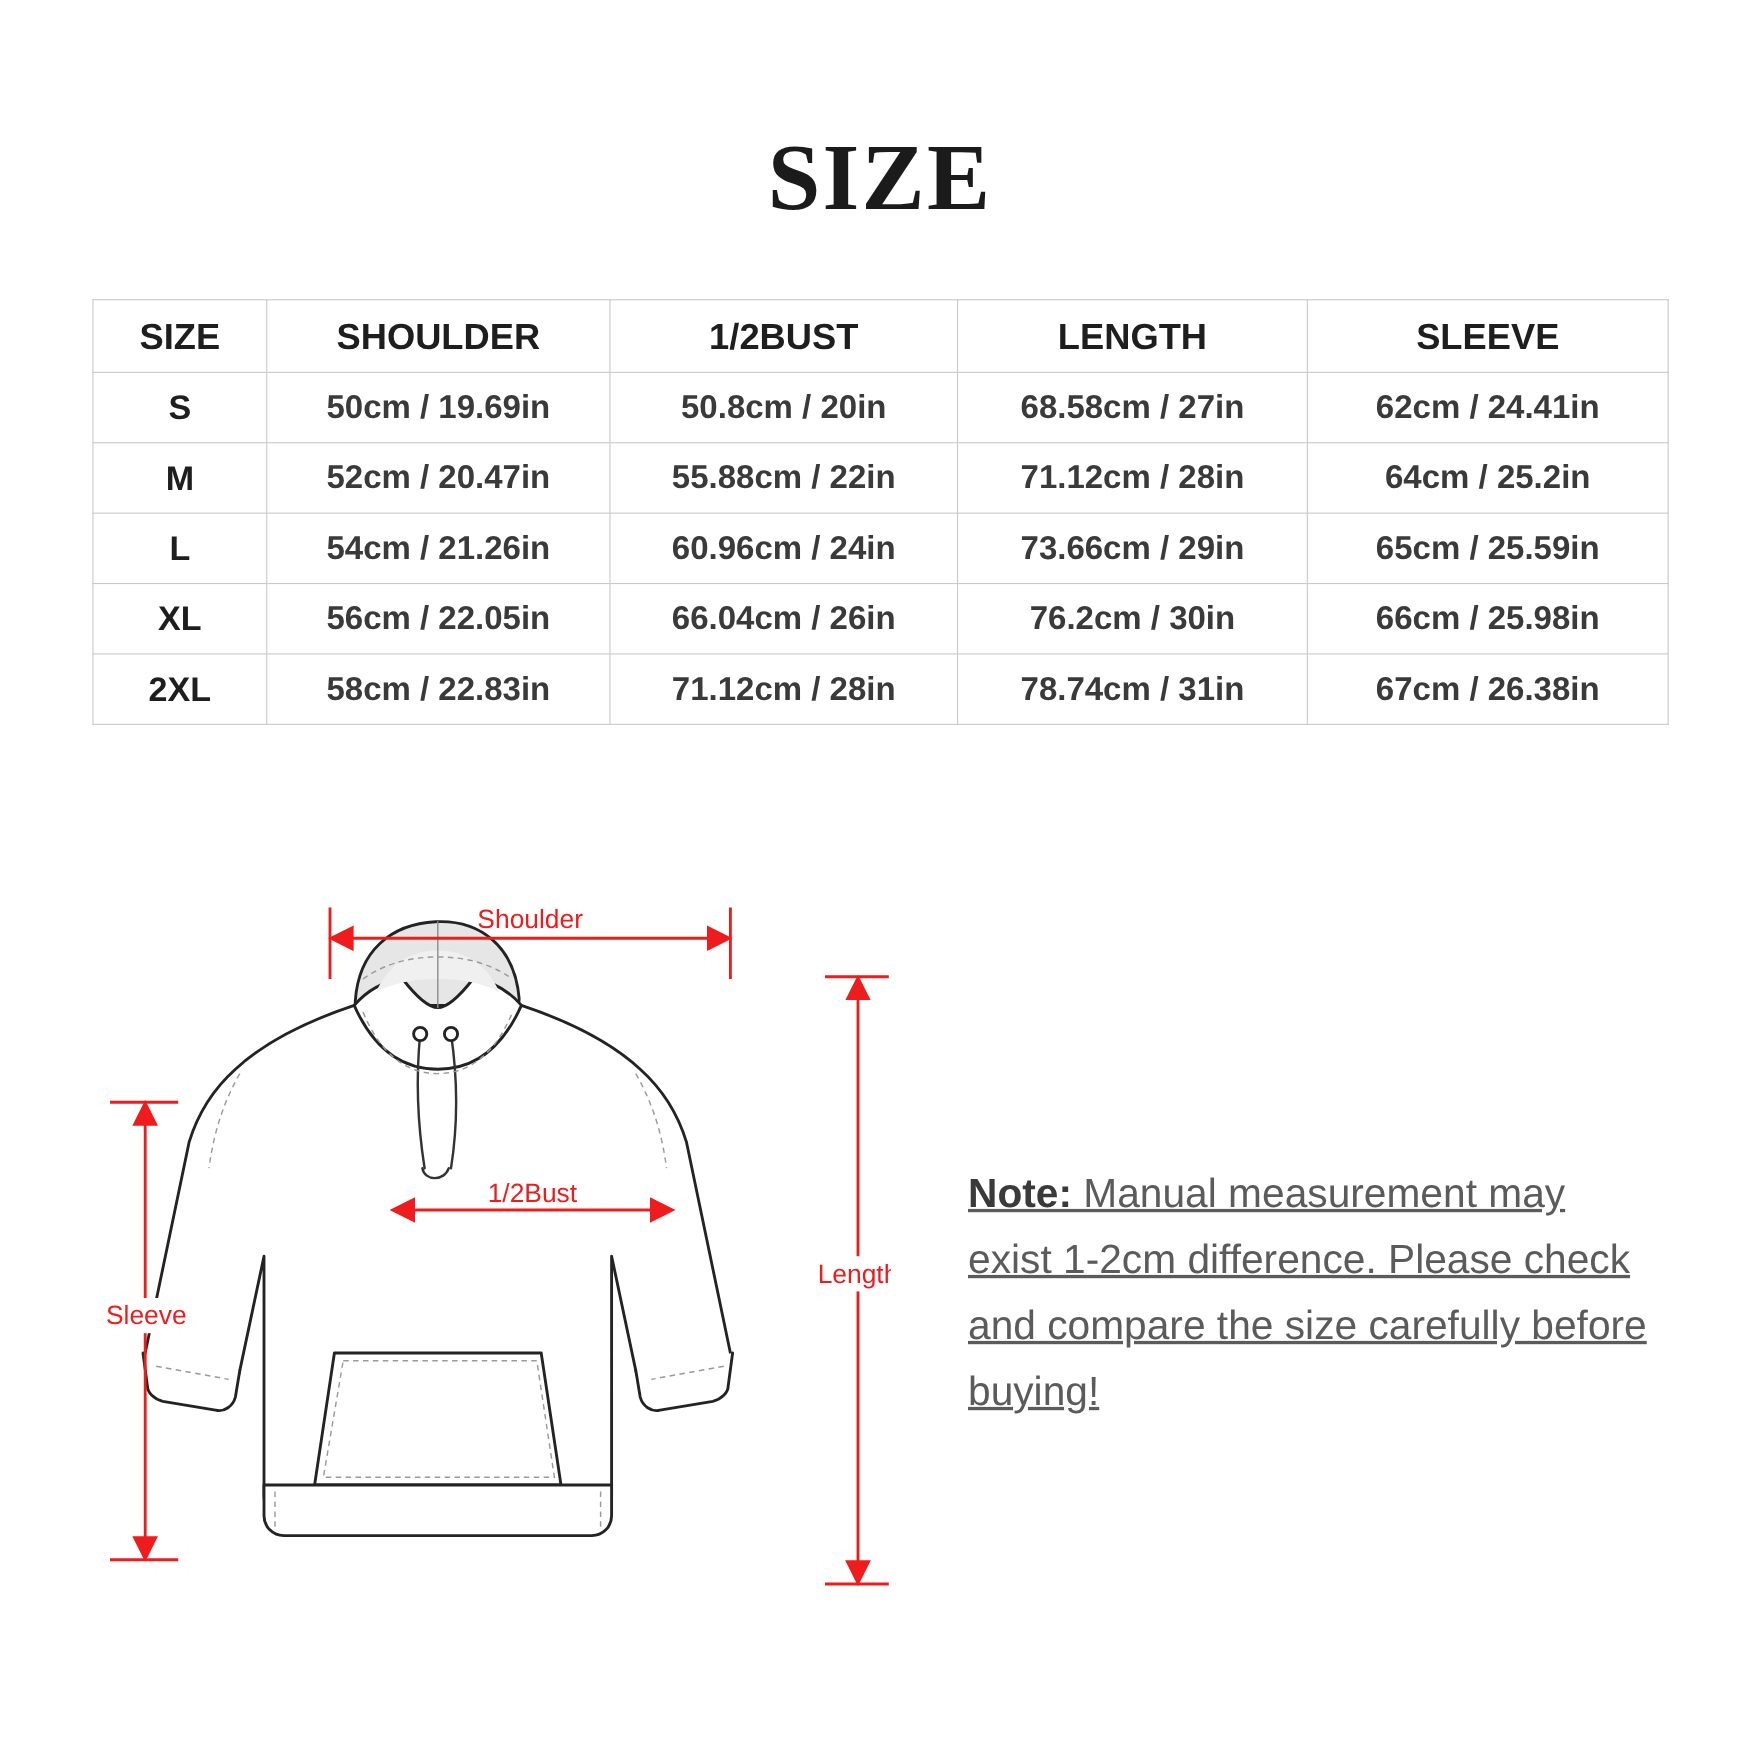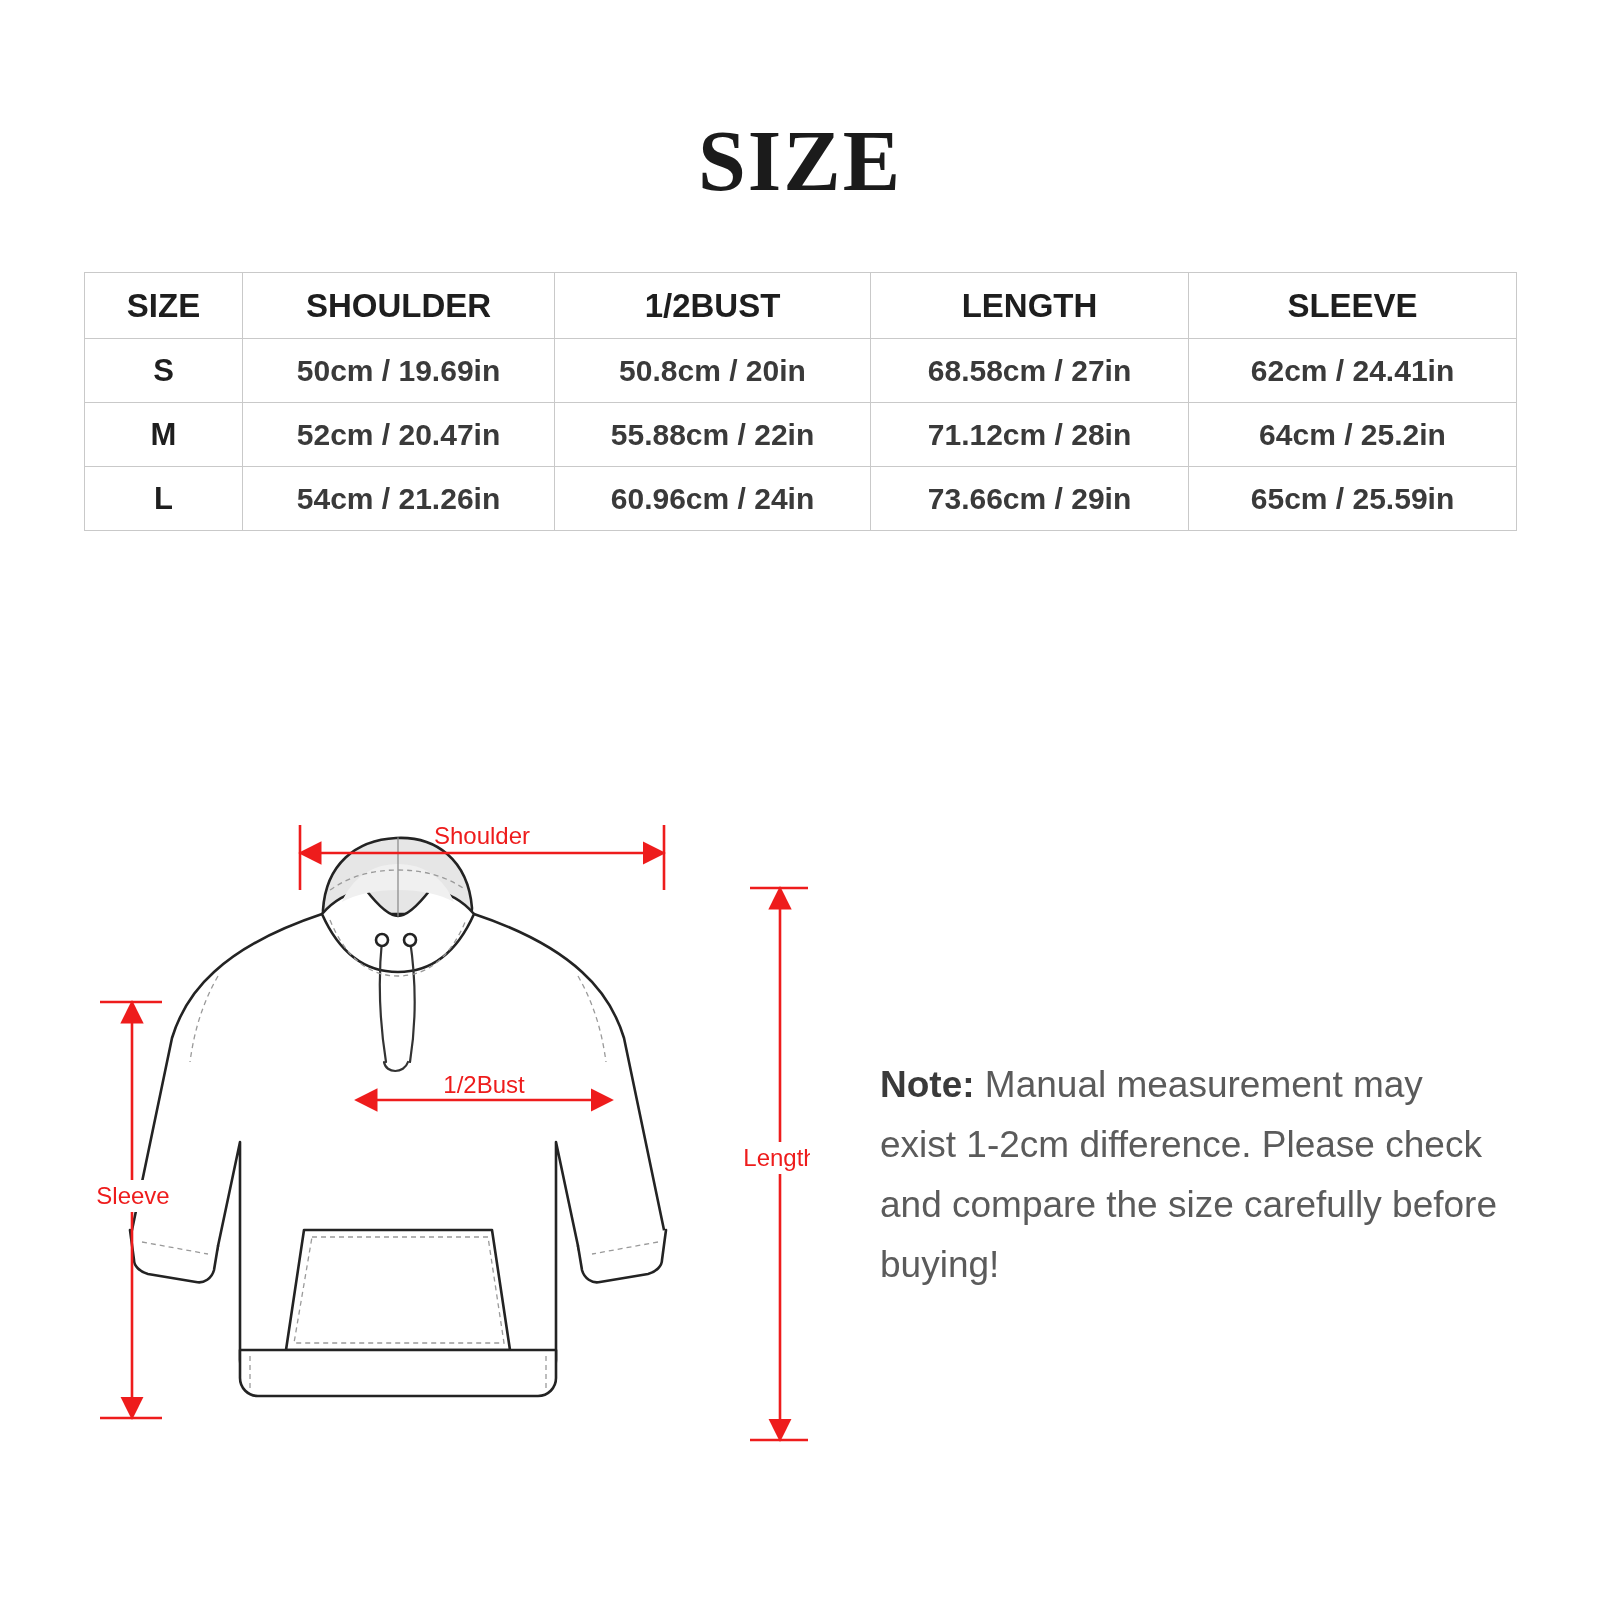--- a/index.html
+++ b/index.html
@@ -81,20 +81,21 @@
 
   
   .note {
     position: absolute;
     left: 880px;
     top: 1055px;
     width: 620px;
     font-size: 37px;
     line-height: 1.62;
     color: #5b5b5b;
+    text-decoration: underline;
   }
   .note b {
     color: #3a3a3a;
     font-weight: 700;
   }
 </style>
 </head>
 <body>
 
 <div id="page">
@@ -132,20 +133,34 @@
         <td>55.88cm / 22in</td>
         <td>71.12cm / 28in</td>
         <td>64cm / 25.2in</td>
       </tr>
       <tr>
         <td class="size-cell">L</td>
         <td>54cm / 21.26in</td>
         <td>60.96cm / 24in</td>
         <td>73.66cm / 29in</td>
         <td>65cm / 25.59in</td>
+      </tr>
+      <tr>
+        <td class="size-cell">XL</td>
+        <td>56cm / 22.05in</td>
+        <td>66.04cm / 26in</td>
+        <td>76.2cm / 30in</td>
+        <td>66cm / 25.98in</td>
+      </tr>
+      <tr>
+        <td class="size-cell">2XL</td>
+        <td>58cm / 22.83in</td>
+        <td>71.12cm / 28in</td>
+        <td>78.74cm / 31in</td>
+        <td>67cm / 26.38in</td>
       </tr>
     </tbody>
   </table>
 
   <div class="diagram">
     <svg width="720" height="700" viewBox="0 0 720 700" xmlns="http://www.w3.org/2000/svg">
       <defs>
         <marker id="arrEnd" markerWidth="9" markerHeight="9" refX="7.5" refY="4.5" orient="auto">
           <path d="M0,0 L9,4.5 L0,9 Z" fill="#ee1c1c"></path>
         </marker>

